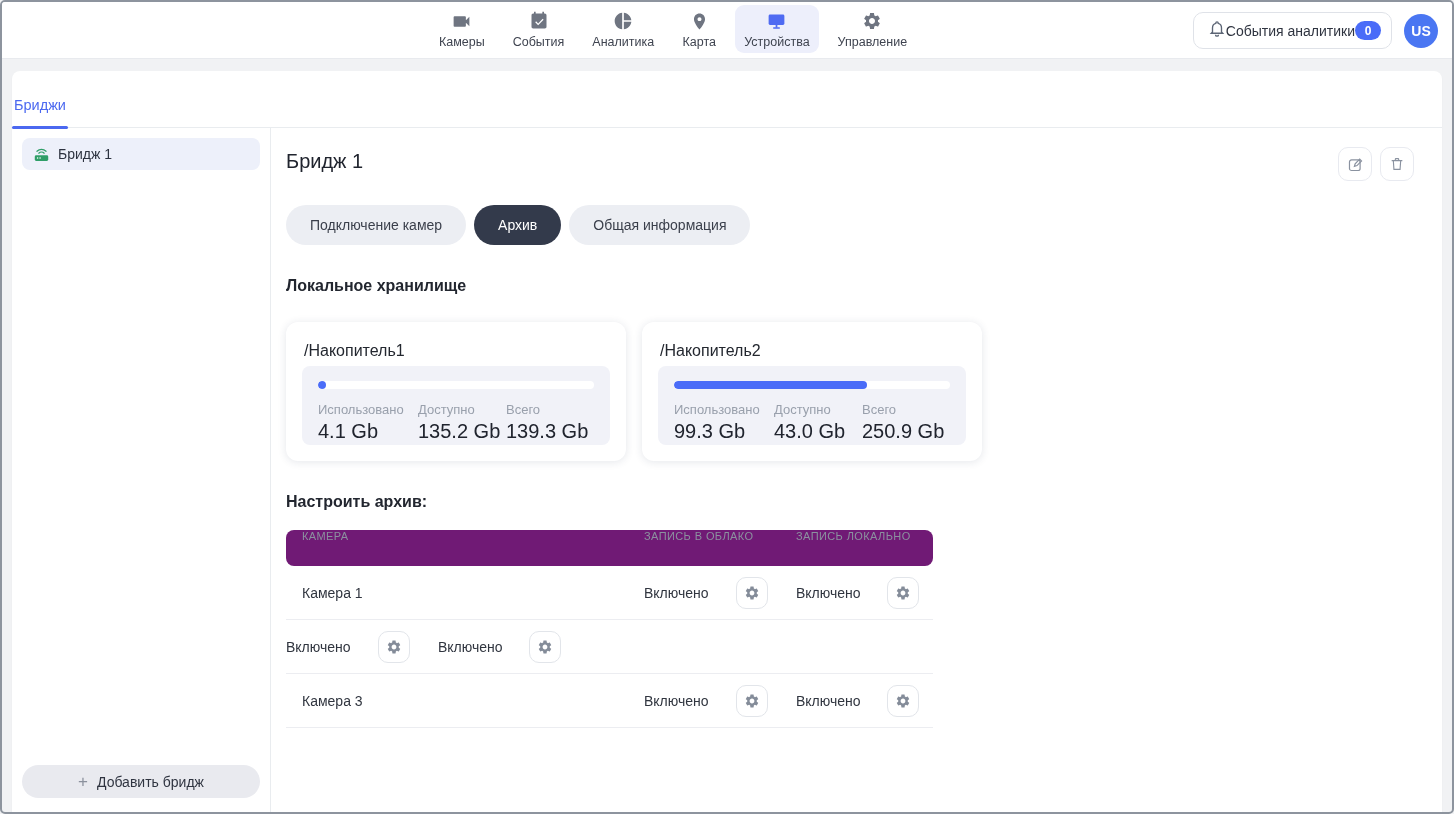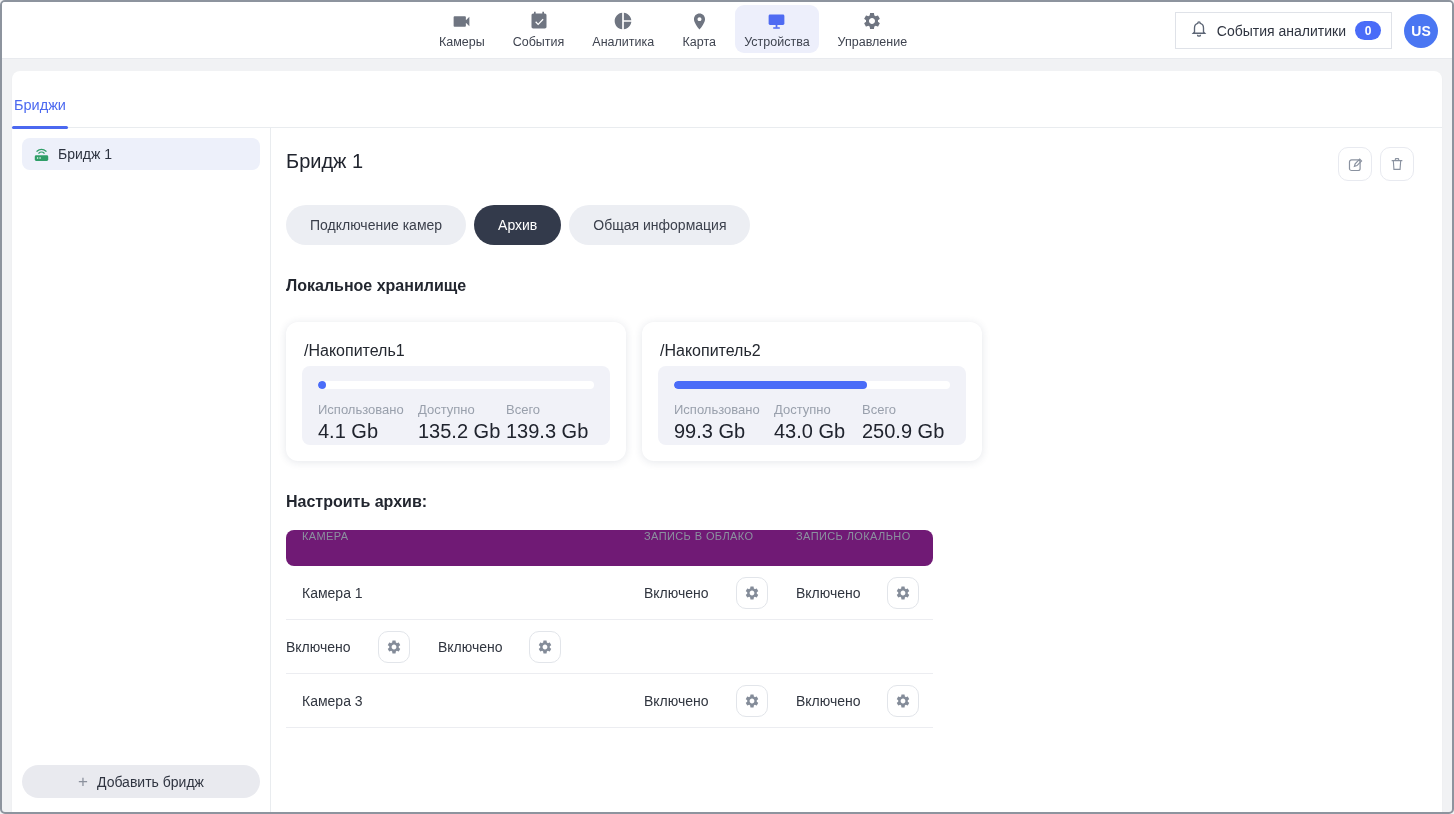--- a/index.html
+++ b/index.html
@@ -35,23 +35,23 @@
   .nav-item.active { background:#edeffb; }
   .nav-item .nico { height:22px; display:flex; align-items:center; justify-content:center; }
   .nav-item .nico svg { fill:#6f7581; }
   .nav-item.active .nico svg { fill:#4f6bf2; }
   .nav-item .nlabel { font-size:12.5px; color:#3f4450; margin-top:3px; white-space:nowrap; }
   .header-right {
     position:absolute; right:14px; top:10px;
     display:flex; align-items:center; gap:12px;
   }
   .events-btn {
-    height:37px; display:flex; align-items:center; gap:9px;
+    height:37px; display:flex; align-items:center; 
     padding:0 10px 0 14px;
-    border:1px solid #dfe2e8; border-radius:0; background:#fff; cursor:pointer;
+    border:1px solid #dfe2e8; border-radius:10px; background:#fff; cursor:pointer;
   }
   .events-btn .bell svg { stroke:#5c6575; fill:none; }
   .events-btn .etext { font-size:14px; color:#2f3440; }
   .events-badge {
     min-width:26px; height:19px; padding:0 8px;
     background:#4a6cf8; color:#fff; font-size:12px; font-weight:bold;
     border-radius:10px; display:flex; align-items:center; justify-content:center;
   }
   .avatar {
     width:34px; height:34px; border-radius:50%;

